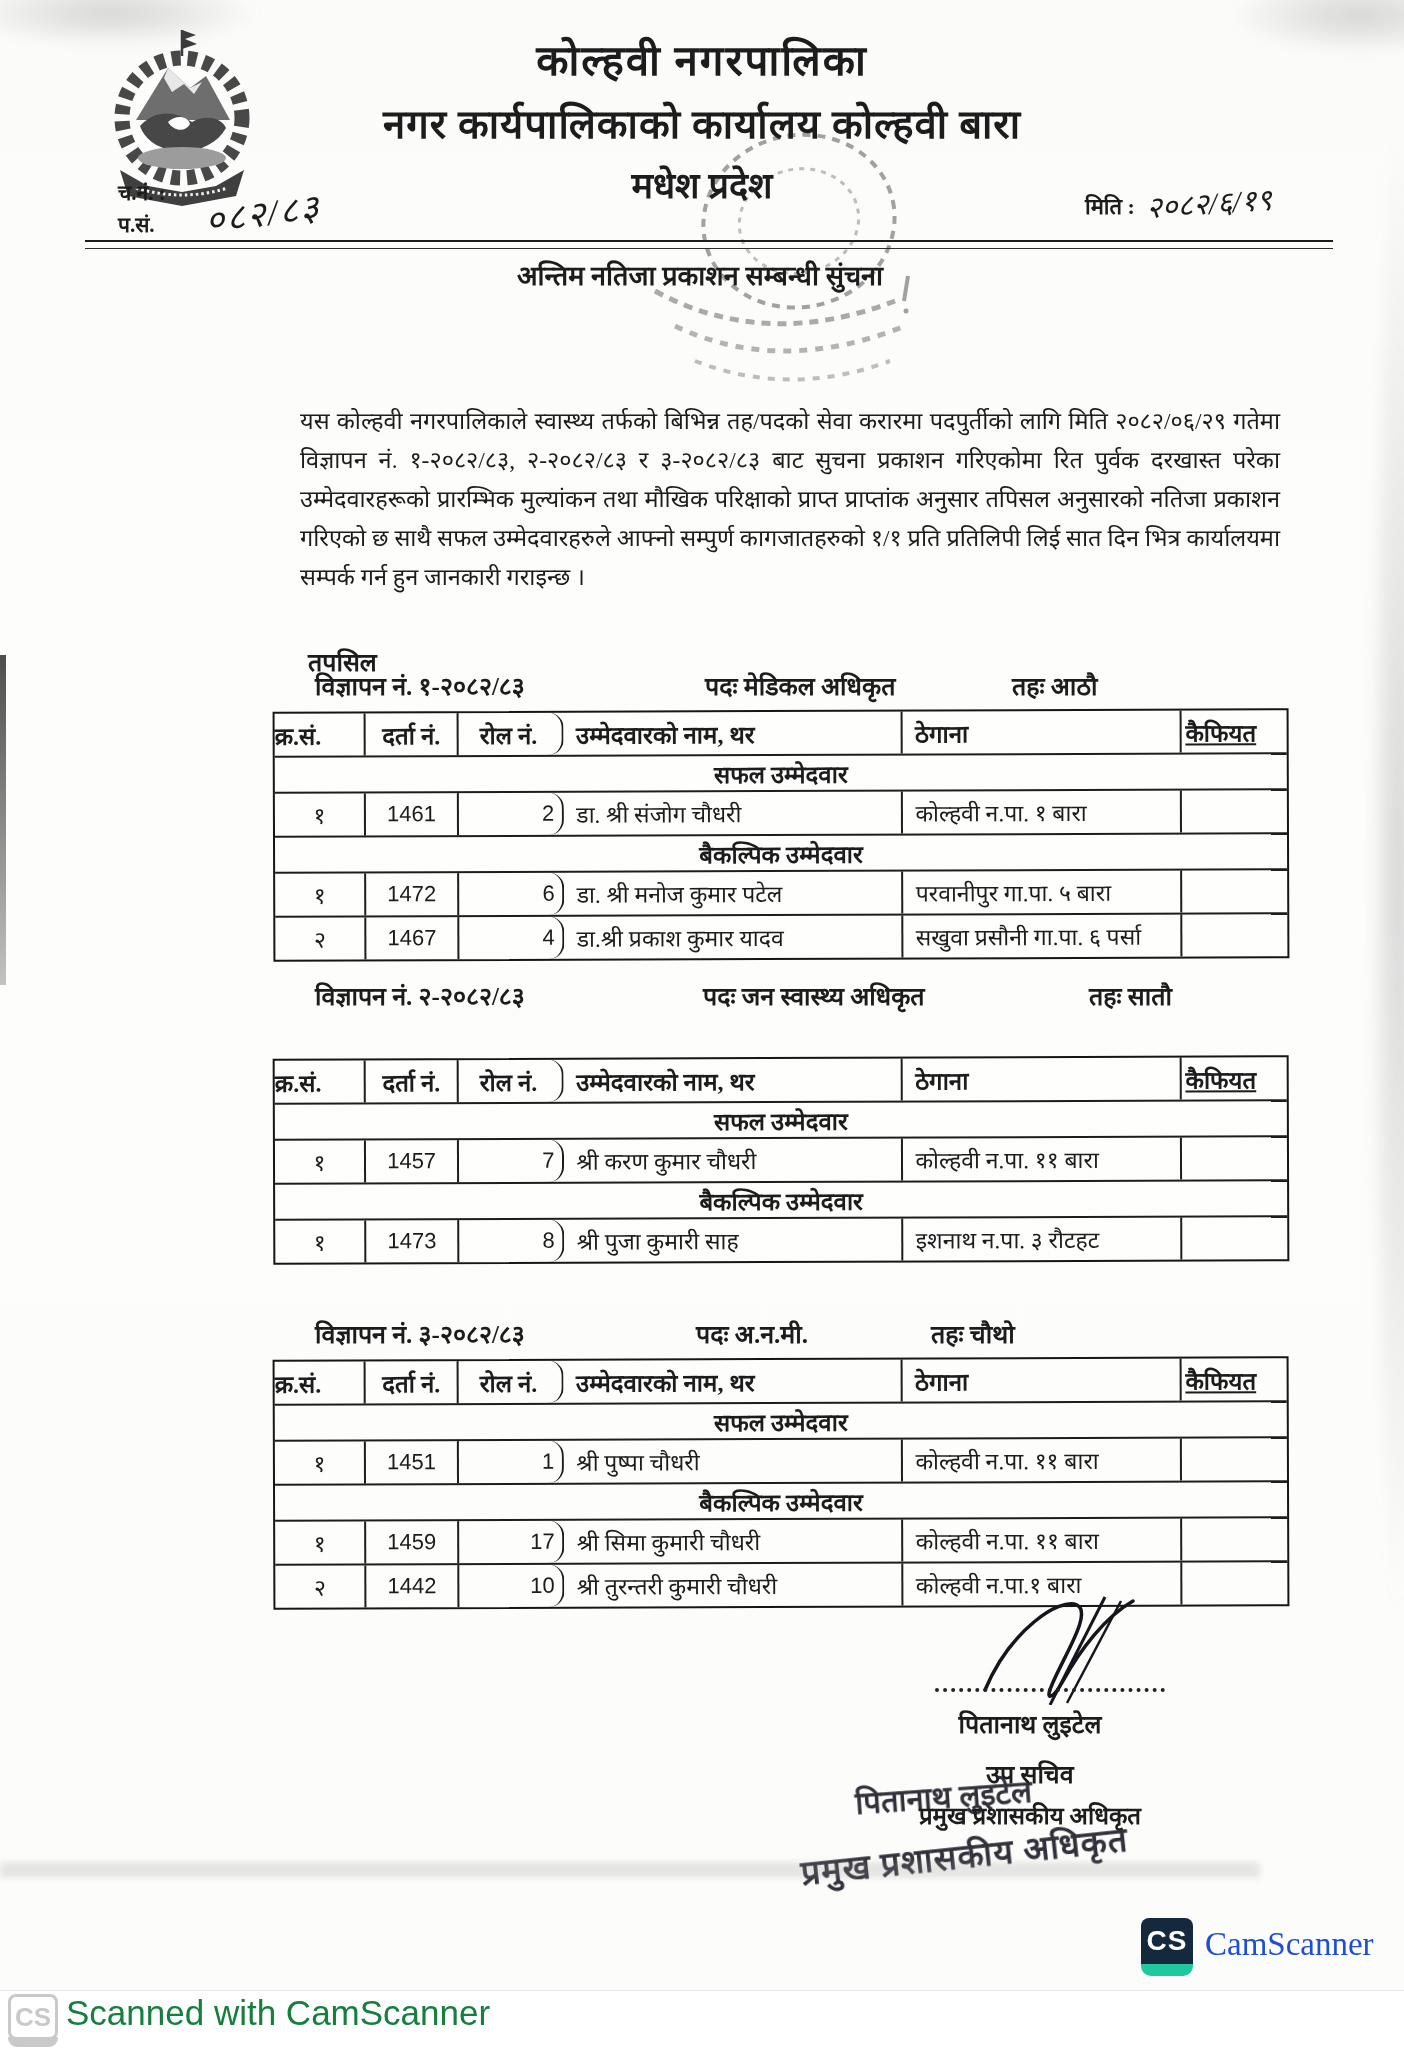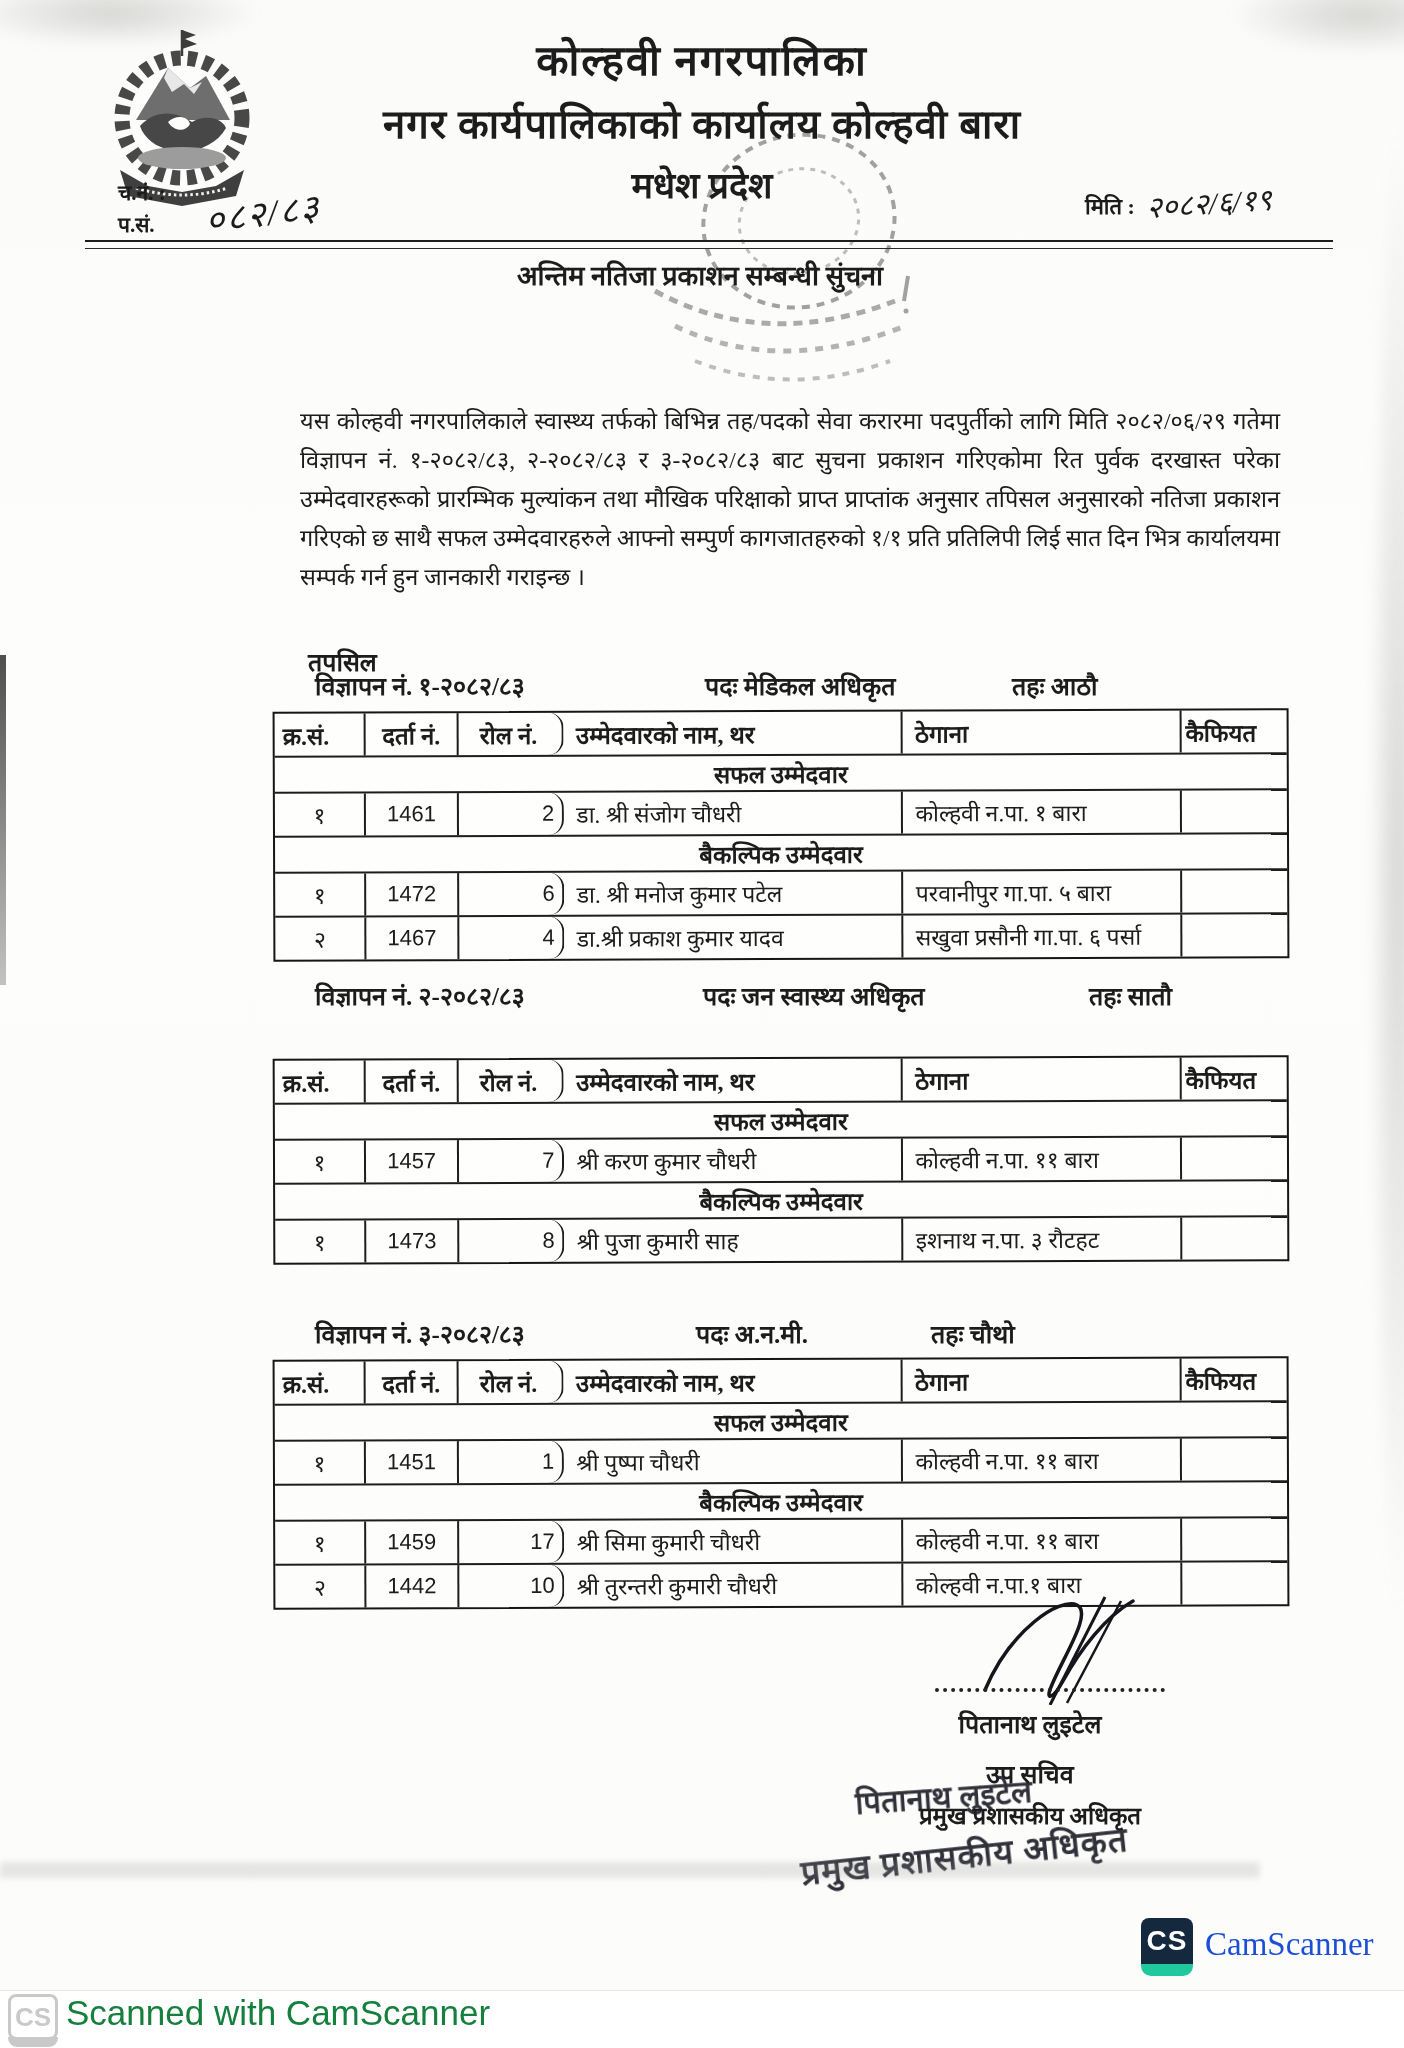--- a/index.html
+++ b/index.html
@@ -42,28 +42,28 @@
   
   .sec-head{position:absolute;font-size:25px;font-weight:bold;white-space:nowrap;}
   
   .rtable{position:absolute;left:273px;width:1012px;border:2.5px solid #161616;background:rgba(255,255,255,.4);
           transform:rotate(-0.2deg);}
   .t-row{display:grid;grid-template-columns:9% 9.2% 10.4% 33.5% 27.5% auto;min-height:42px;
          border-bottom:2px solid #1d1d1d;}
   .t-row:last-child{border-bottom:none;}
   .t-head{min-height:42px;}
   .t-cell{display:flex;align-items:center;border-right:2px solid #1d1d1d;font-size:23px;padding:2px 4px;}
-  .t-cell:last-child{border-right:none;}
+  .t-cell:last-child{border-right:none;text-decoration:underline;}
   .t-head .t-cell{font-weight:bold;font-size:24px;}
   .t-cell.c0,.t-cell.c1{justify-content:center;}
   .t-cell.c2{justify-content:flex-end;padding-right:8px;font-family:"Liberation Sans","DejaVu Sans",sans-serif;font-size:22px;border-radius:15px;}
   .t-row:not(.t-head) .t-cell.c1{font-family:"Liberation Sans","DejaVu Sans",sans-serif;font-size:22px;}
   .t-head .t-cell.c2{font-family:"Liberation Serif",serif;font-size:24px;justify-content:center;}
   .t-cell.c3,.t-cell.c4{padding-left:12px;}
-  .t-head .t-cell.c0{justify-content:flex-start;padding-left:8px;}
+  .t-head .t-cell.c0{justify-content:flex-start;padding-left:0;}
   .t-band{min-height:34px;display:flex;align-items:center;justify-content:center;
           border-bottom:2px solid #1d1d1d;font-size:24px;font-weight:bold;}
   
   #sig-scribble{position:absolute;left:955px;top:1595px;width:230px;height:110px;}
   #sig-dots{position:absolute;left:935px;top:1688px;width:230px;border-bottom:4px dotted #222;}
   .sig-text{position:absolute;left:880px;width:300px;text-align:center;font-size:25px;font-weight:bold;}
   #sig-name{top:1706px;}
   #sig-post{top:1756px;}
   #printed-title{position:absolute;left:790px;top:1798px;width:480px;text-align:center;
                  font-size:24px;font-weight:bold;}

